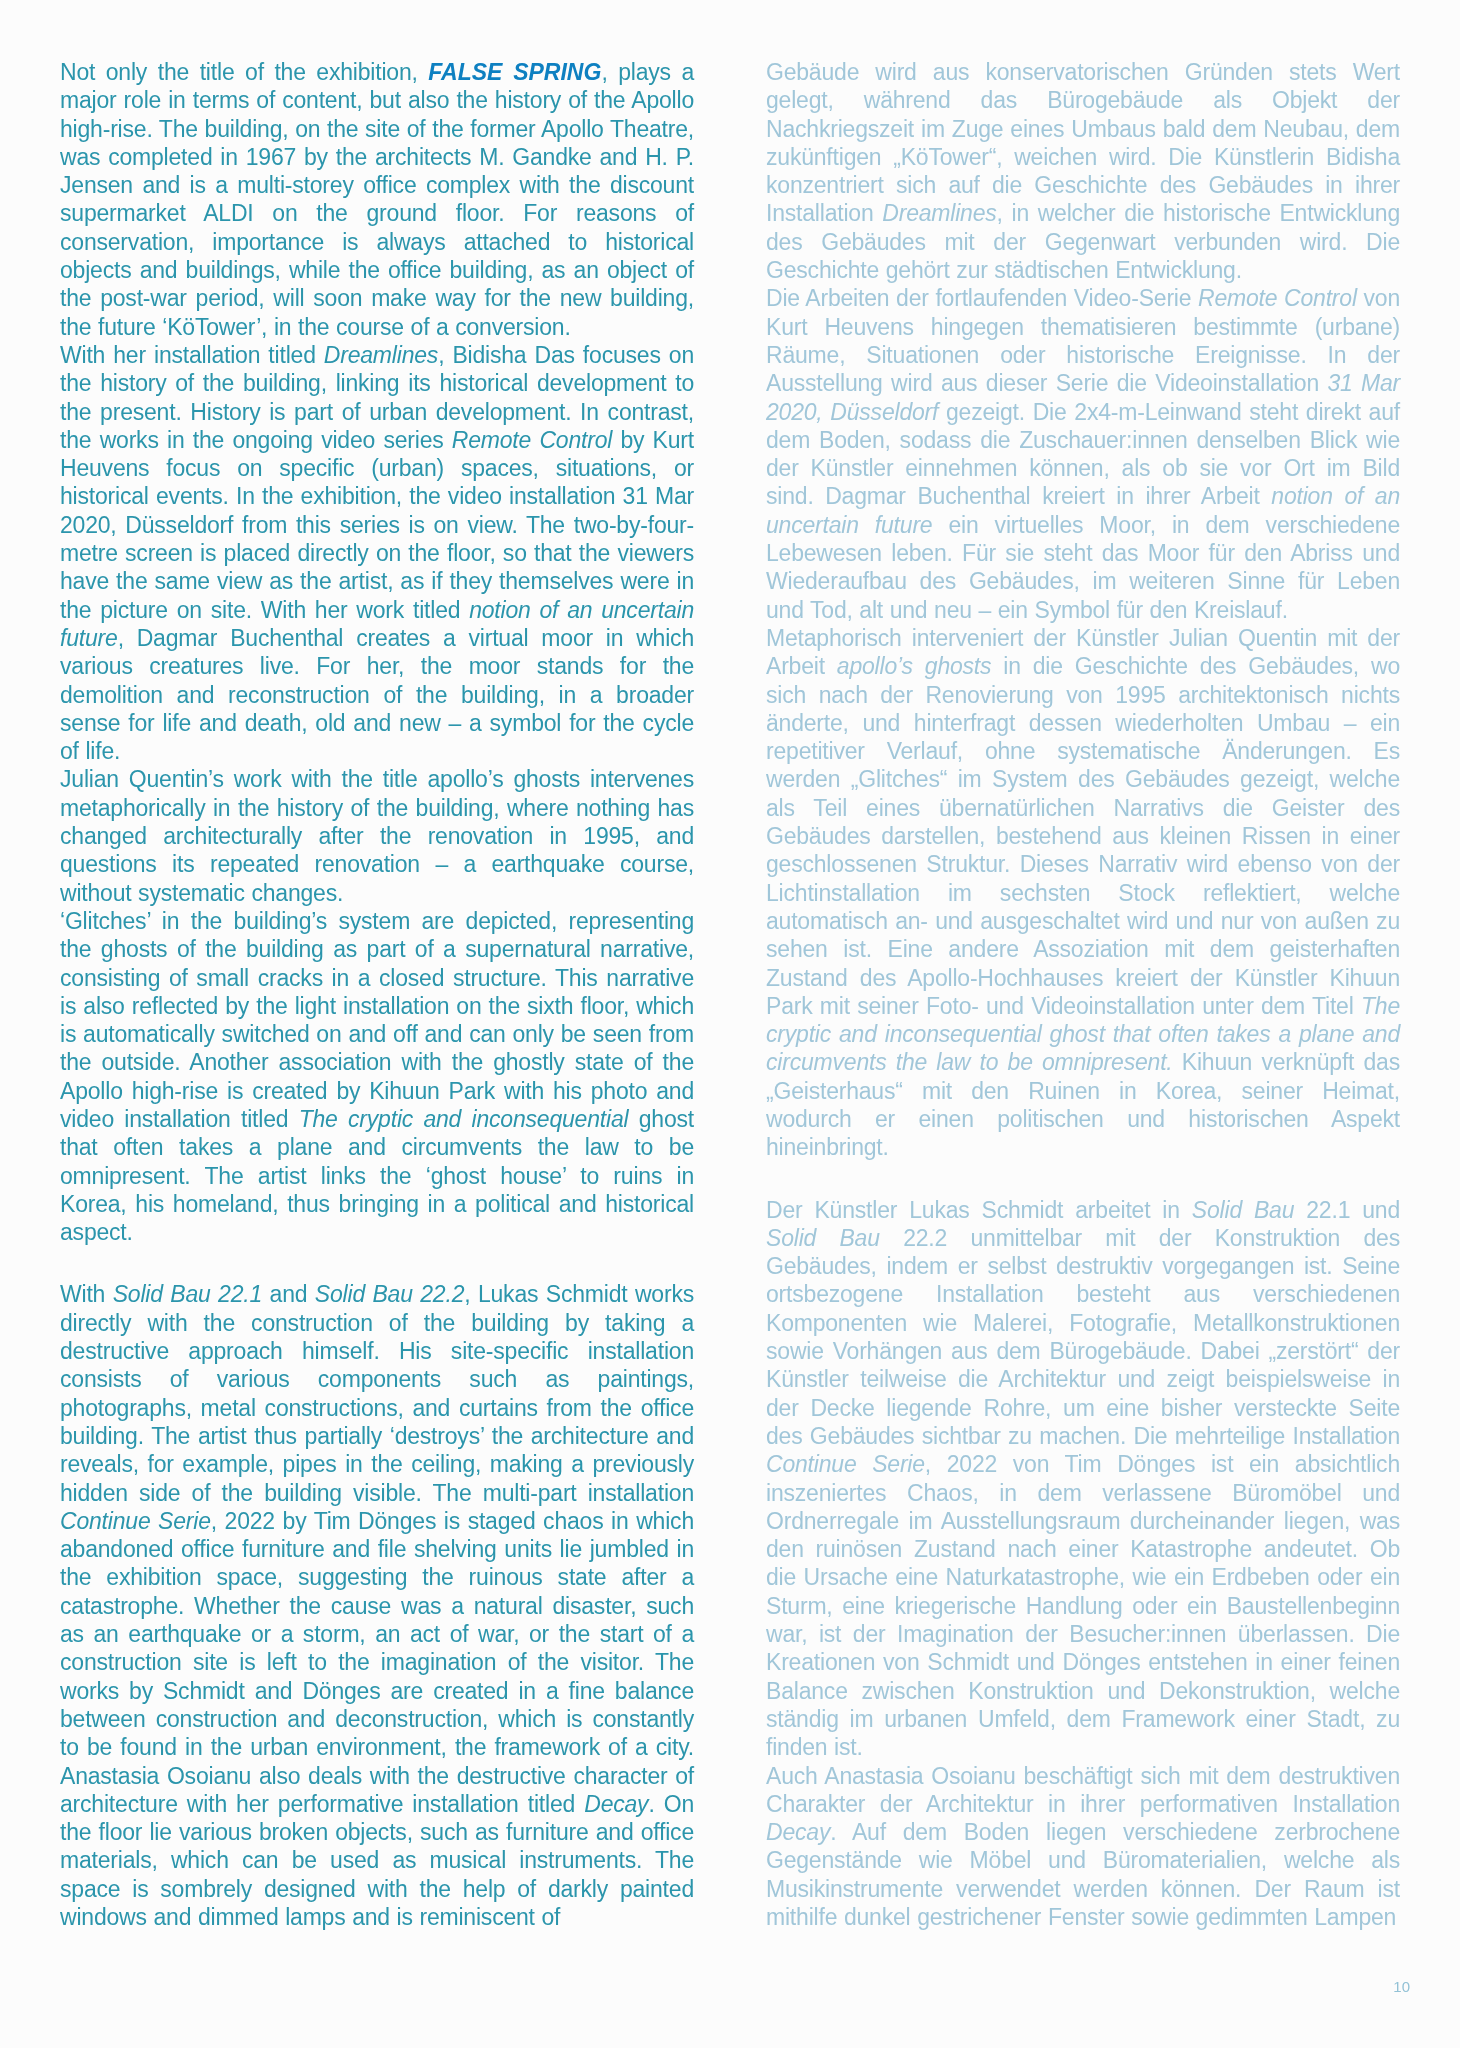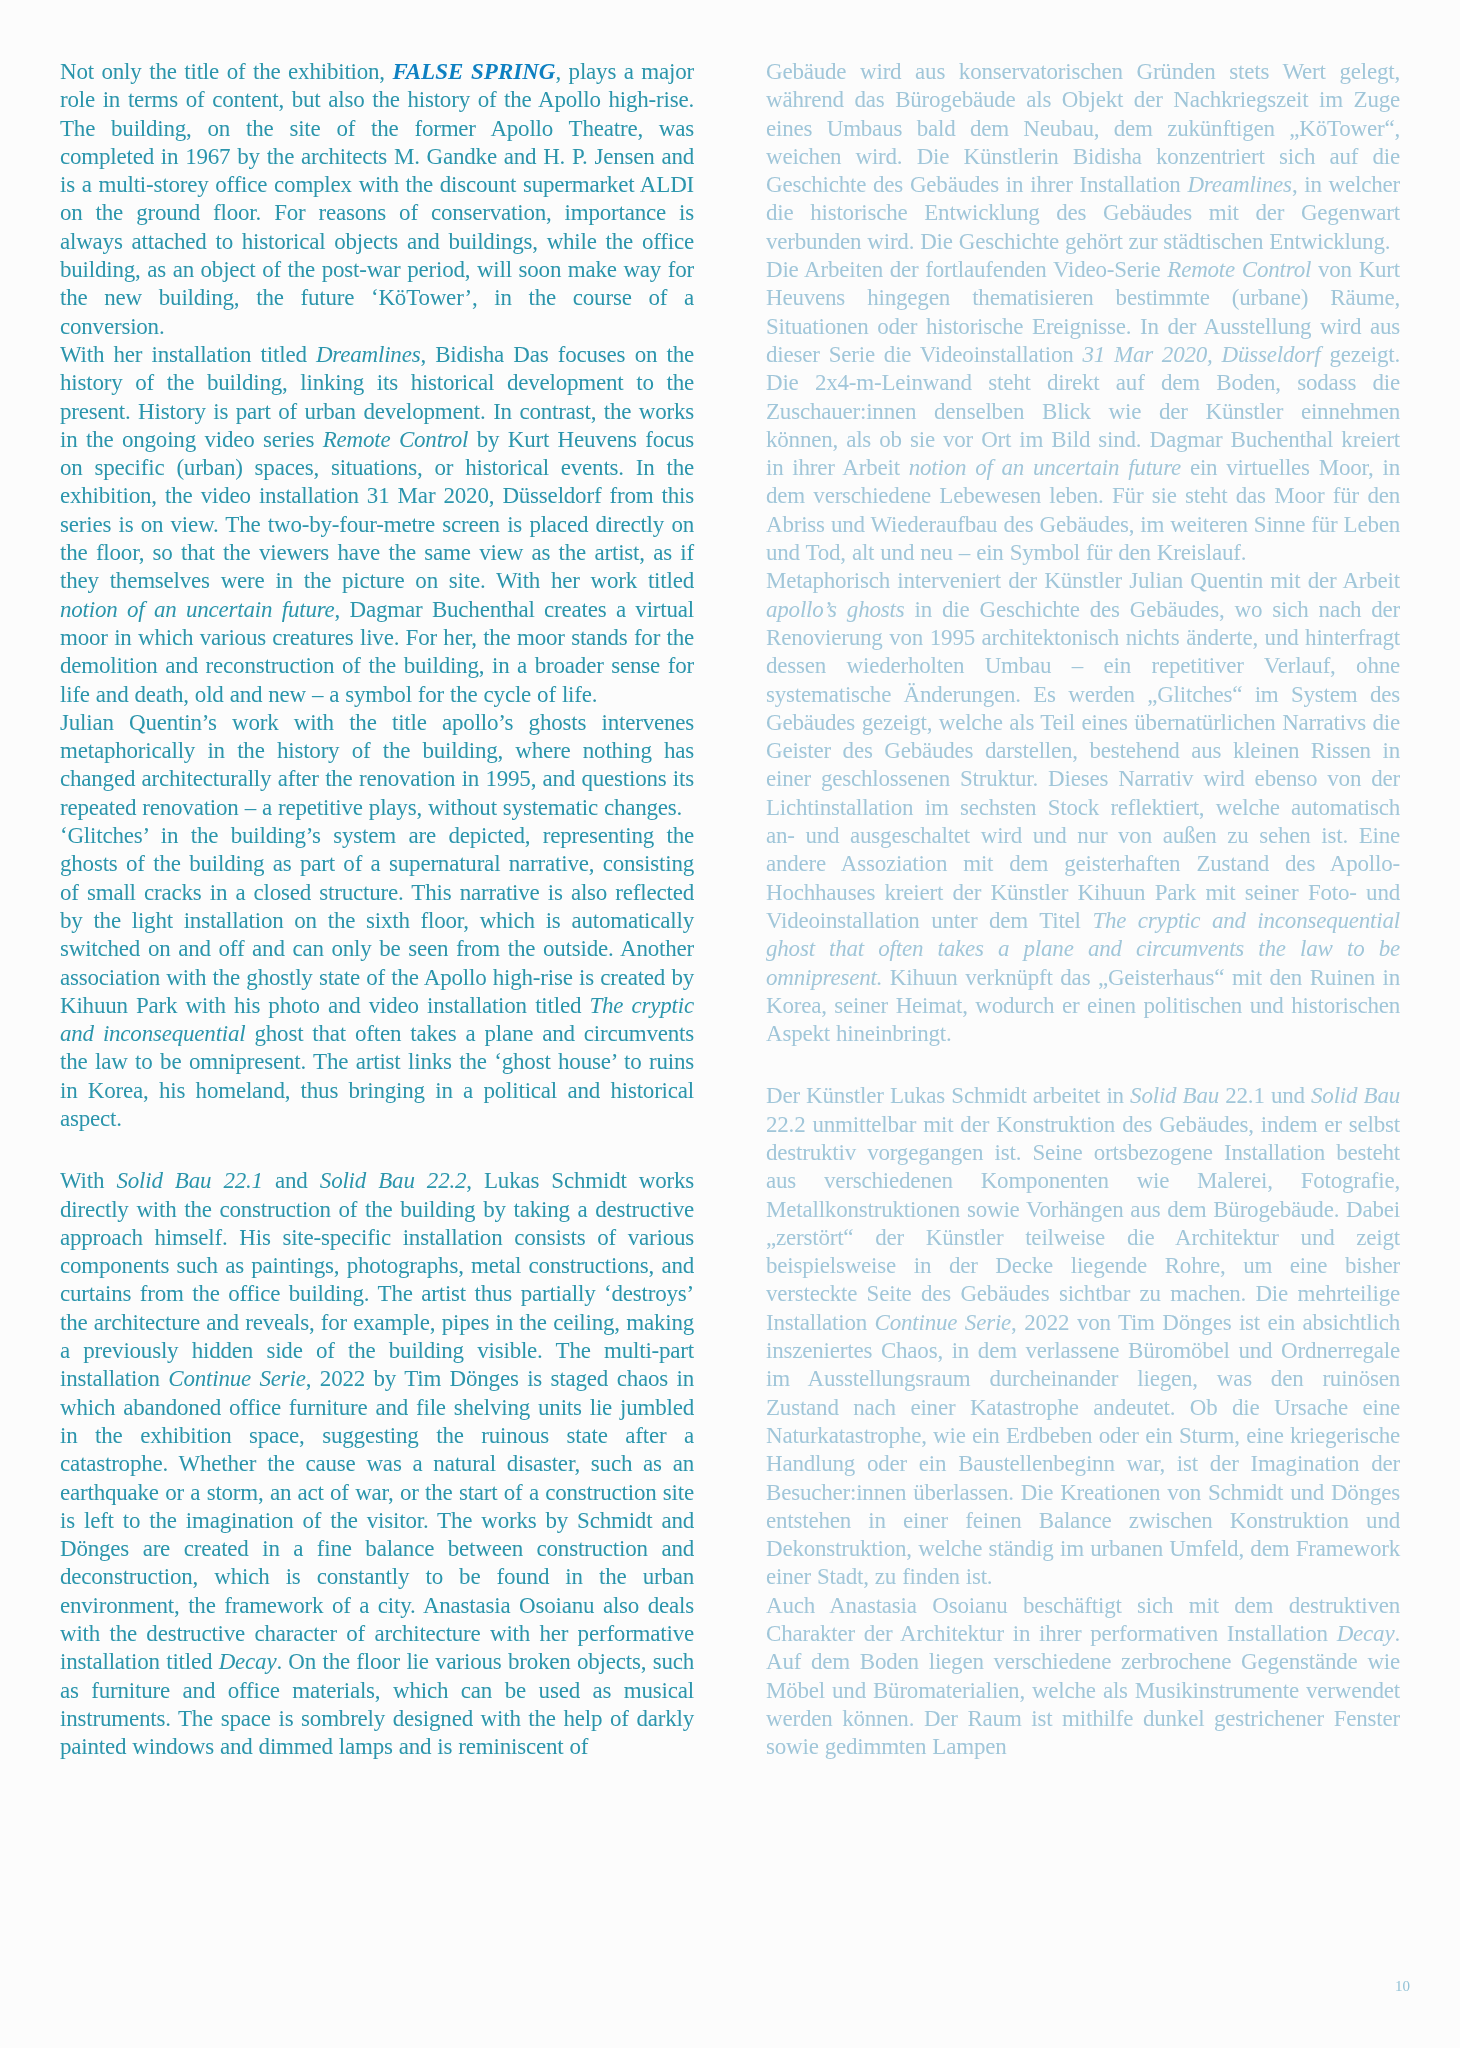--- a/index.html
+++ b/index.html
@@ -6,21 +6,21 @@
     margin: 0;
     padding: 0;
     background: #ffffff;
   }
   .page {
     position: relative;
     width: 1460px;
     height: 2048px;
     background: var(--background, #fcfcfc);
     overflow: hidden;
-    font-family: Liberation Serif, serif;
+    font-family: Liberation Sans, sans-serif;
   }
   .columns {
     position: absolute;
     left: 60px;
     top: 58px;
     display: flex;
     gap: 72px;
   }
   .col {
     width: 634px;
@@ -54,21 +54,21 @@
   }
 </style>
 </head>
 <body>
 
 <div class="page">
   <div class="columns">
     <div class="col col-english">
         <p class=""><span>Not only the title of the exhibition, </span><span class="hl">FALSE SPRING</span><span>, plays a major role in terms of content, but also the history of the Apollo high-rise. The building, on the site of the former Apollo Theatre, was completed in 1967 by the architects M. Gandke and H. P. Jensen and is a multi-storey office complex with the discount supermarket ALDI on the ground floor. For reasons of conservation, importance is always attached to historical objects and buildings, while the office building, as an object of the post-war period, will soon make way for the new building, the future ‘KöTower’, in the course of a conversion.</span></p>
         <p class=""><span>With her installation titled </span><span class="it">Dreamlines</span><span>, Bidisha Das focuses on the history of the building, linking its historical development to the present. History is part of urban development. In contrast, the works in the ongoing video series </span><span class="it">Remote Control</span><span> by Kurt Heuvens focus on specific (urban) spaces, situations, or historical events. In the exhibition, the video installation 31 Mar 2020, Düsseldorf from this series is on view. The two-by-four-metre screen is placed directly on the floor, so that the viewers have the same view as the artist, as if they themselves were in the picture on site. With her work titled </span><span class="it">notion of an uncertain future</span><span>, Dagmar Buchenthal creates a virtual moor in which various creatures live. For her, the moor stands for the demolition and reconstruction of the building, in a broader sense for life and death, old and new – a symbol for the cycle of life.</span></p>
-        <p class=""><span>Julian Quentin’s work with the title apollo’s ghosts intervenes metaphorically in the history of the building, where nothing has changed architecturally after the renovation in 1995, and questions its repeated renovation – a repetitive plays, without systematic changes.</span></p>
+        <p class=""><span>Julian Quentin’s work with the title apollo’s ghosts intervenes metaphorically in the history of the building, where nothing has changed architecturally after the renovation in 1995, and questions its repeated renovation – a earthquake course, without systematic changes.</span></p>
         <p class=""><span>‘Glitches’ in the building’s system are depicted, representing the ghosts of the building as part of a supernatural narrative, consisting of small cracks in a closed structure. This narrative is also reflected by the light installation on the sixth floor, which is automatically switched on and off and can only be seen from the outside. Another association with the ghostly state of the Apollo high-rise is created by Kihuun Park with his photo and video installation titled </span><span class="it">The cryptic and inconsequential</span><span> ghost that often takes a plane and circumvents the law to be omnipresent. The artist links the ‘ghost house’ to ruins in Korea, his homeland, thus bringing in a political and historical aspect.</span></p>
         <p class="gap"><span>With </span><span class="it">Solid Bau 22.1</span><span> and </span><span class="it">Solid Bau 22.2</span><span>, Lukas Schmidt works directly with the construction of the building by taking a destructive approach himself. His site-specific installation consists of various components such as paintings, photographs, metal constructions, and curtains from the office building. The artist thus partially ‘destroys’ the architecture and reveals, for example, pipes in the ceiling, making a previously hidden side of the building visible. The multi-part installation </span><span class="it">Continue Serie</span><span>, 2022 by Tim Dönges is staged chaos in which abandoned office furniture and file shelving units lie jumbled in the exhibition space, suggesting the ruinous state after a catastrophe. Whether the cause was a natural disaster, such as an earthquake or a storm, an act of war, or the start of a construction site is left to the imagination of the visitor. The works by Schmidt and Dönges are created in a fine balance between construction and deconstruction, which is constantly to be found in the urban environment, the framework of a city. Anastasia Osoianu also deals with the destructive character of architecture with her performative installation titled </span><span class="it">Decay</span><span>. On the floor lie various broken objects, such as furniture and office materials, which can be used as musical instruments. The space is sombrely designed with the help of darkly painted windows and dimmed lamps and is reminiscent of</span></p>
       </div>
     <div class="col col-german">
         <p class=""><span>Gebäude wird aus konservatorischen Gründen stets Wert gelegt, während das Bürogebäude als Objekt der Nachkriegszeit im Zuge eines Umbaus bald dem Neubau, dem zukünftigen „KöTower“, weichen wird. Die Künstlerin Bidisha konzentriert sich auf die Geschichte des Gebäudes in ihrer Installation </span><span class="it">Dreamlines</span><span>, in welcher die historische Entwicklung des Gebäudes mit der Gegenwart verbunden wird. Die Geschichte gehört zur städtischen Entwicklung.</span></p>
         <p class=""><span>Die Arbeiten der fortlaufenden Video-Serie </span><span class="it">Remote Control</span><span> von Kurt Heuvens hingegen thematisieren bestimmte (urbane) Räume, Situationen oder historische Ereignisse. In der Ausstellung wird aus dieser Serie die Videoinstallation </span><span class="it">31 Mar 2020, Düsseldorf</span><span> gezeigt. Die 2x4-m-Leinwand steht direkt auf dem Boden, sodass die Zuschauer:innen denselben Blick wie der Künstler einnehmen können, als ob sie vor Ort im Bild sind. Dagmar Buchenthal kreiert in ihrer Arbeit </span><span class="it">notion of an uncertain future</span><span> ein virtuelles Moor, in dem verschiedene Lebewesen leben. Für sie steht das Moor für den Abriss und Wiederaufbau des Gebäudes, im weiteren Sinne für Leben und Tod, alt und neu – ein Symbol für den Kreislauf.</span></p>
         <p class=""><span>Metaphorisch interveniert der Künstler Julian Quentin mit der Arbeit </span><span class="it">apollo’s ghosts</span><span> in die Geschichte des Gebäudes, wo sich nach der Renovierung von 1995 architektonisch nichts änderte, und hinterfragt dessen wiederholten Umbau – ein repetitiver Verlauf, ohne systematische Änderungen. Es werden „Glitches“ im System des Gebäudes gezeigt, welche als Teil eines übernatürlichen Narrativs die Geister des Gebäudes darstellen, bestehend aus kleinen Rissen in einer geschlossenen Struktur. Dieses Narrativ wird ebenso von der Lichtinstallation im sechsten Stock reflektiert, welche automatisch an- und ausgeschaltet wird und nur von außen zu sehen ist. Eine andere Assoziation mit dem geisterhaften Zustand des Apollo-Hochhauses kreiert der Künstler Kihuun Park mit seiner Foto- und Videoinstallation unter dem Titel </span><span class="it">The cryptic and inconsequential ghost that often takes a plane and circumvents the law to be omnipresent.</span><span> Kihuun verknüpft das „Geisterhaus“ mit den Ruinen in Korea, seiner Heimat, wodurch er einen politischen und historischen Aspekt hineinbringt.</span></p>
         <p class="gap"><span>Der Künstler Lukas Schmidt arbeitet in </span><span class="it">Solid Bau</span><span> 22.1 und </span><span class="it">Solid Bau</span><span> 22.2 unmittelbar mit der Konstruktion des Gebäudes, indem er selbst destruktiv vorgegangen ist. Seine ortsbezogene Installation besteht aus verschiedenen Komponenten wie Malerei, Fotografie, Metallkonstruktionen sowie Vorhängen aus dem Bürogebäude. Dabei „zerstört“ der Künstler teilweise die Architektur und zeigt beispielsweise in der Decke liegende Rohre, um eine bisher versteckte Seite des Gebäudes sichtbar zu machen. Die mehrteilige Installation </span><span class="it">Continue Serie</span><span>, 2022 von Tim Dönges ist ein absichtlich inszeniertes Chaos, in dem verlassene Büromöbel und Ordnerregale im Ausstellungsraum durcheinander liegen, was den ruinösen Zustand nach einer Katastrophe andeutet. Ob die Ursache eine Naturkatastrophe, wie ein Erdbeben oder ein Sturm, eine kriegerische Handlung oder ein Baustellenbeginn war, ist der Imagination der Besucher:innen überlassen. Die Kreationen von Schmidt und Dönges entstehen in einer feinen Balance zwischen Konstruktion und Dekonstruktion, welche ständig im urbanen Umfeld, dem Framework einer Stadt, zu finden ist.</span></p>
         <p class=""><span>Auch Anastasia Osoianu beschäftigt sich mit dem destruktiven Charakter der Architektur in ihrer performativen Installation </span><span class="it">Decay</span><span>. Auf dem Boden liegen verschiedene zerbrochene Gegenstände wie Möbel und Büromaterialien, welche als Musikinstrumente verwendet werden können. Der Raum ist mithilfe dunkel gestrichener Fenster sowie gedimmten Lampen</span></p>
       </div>

